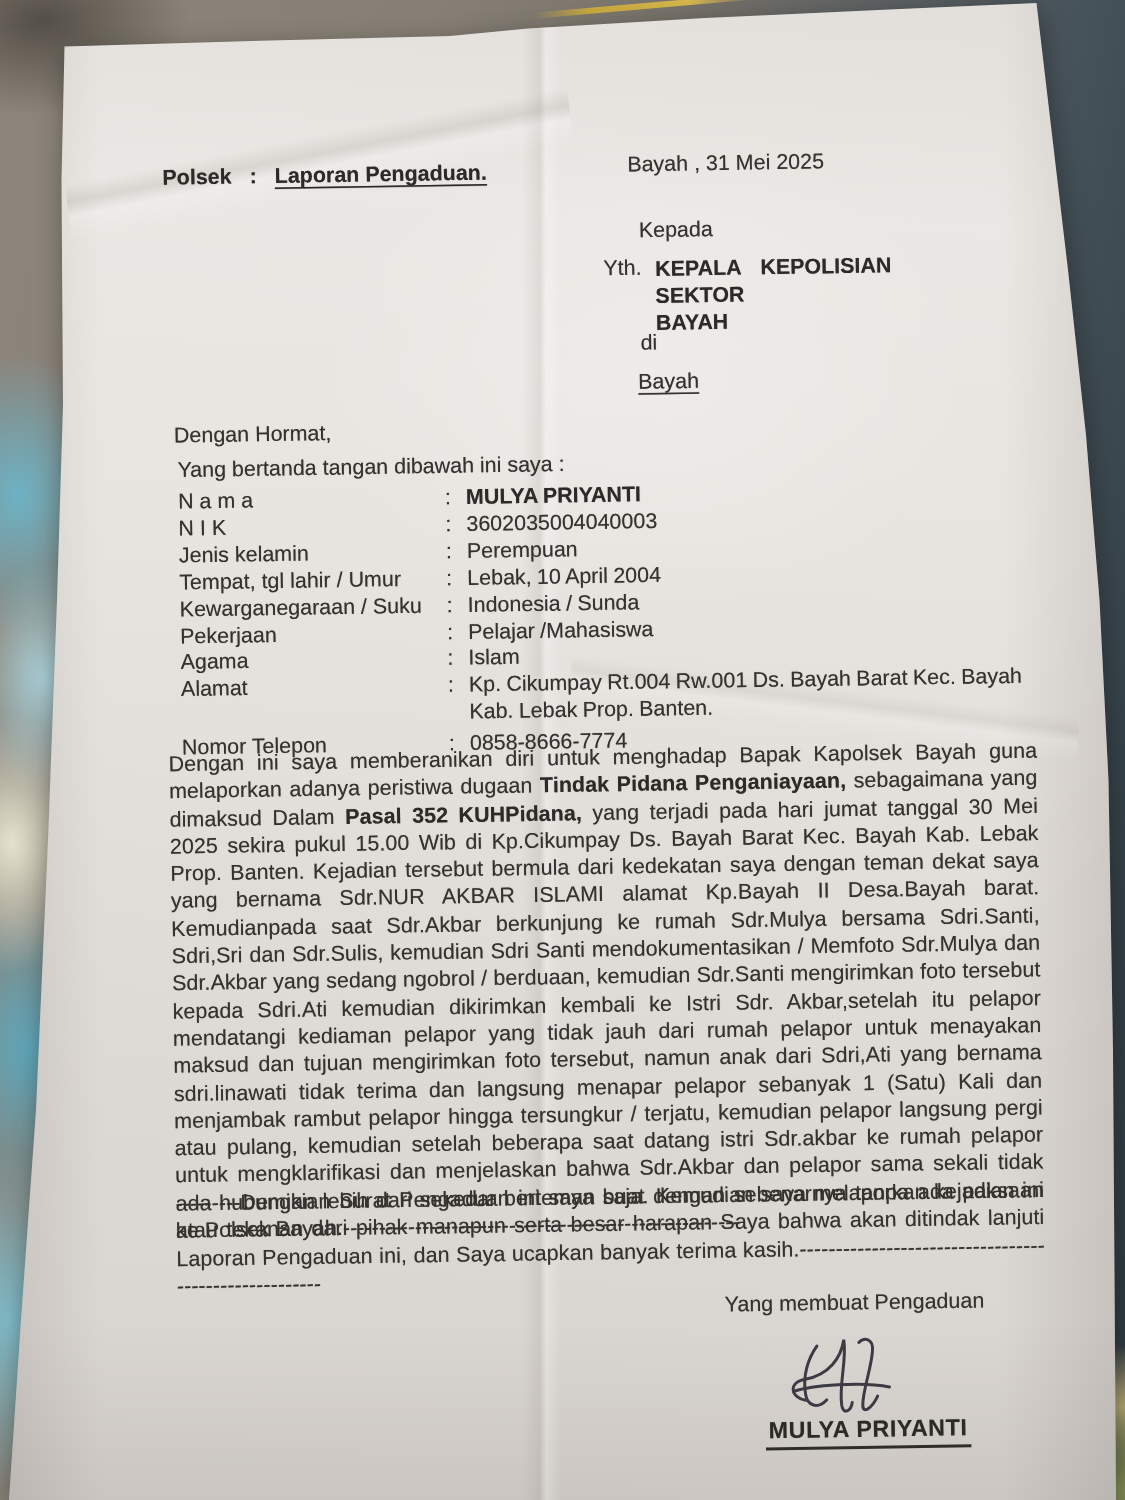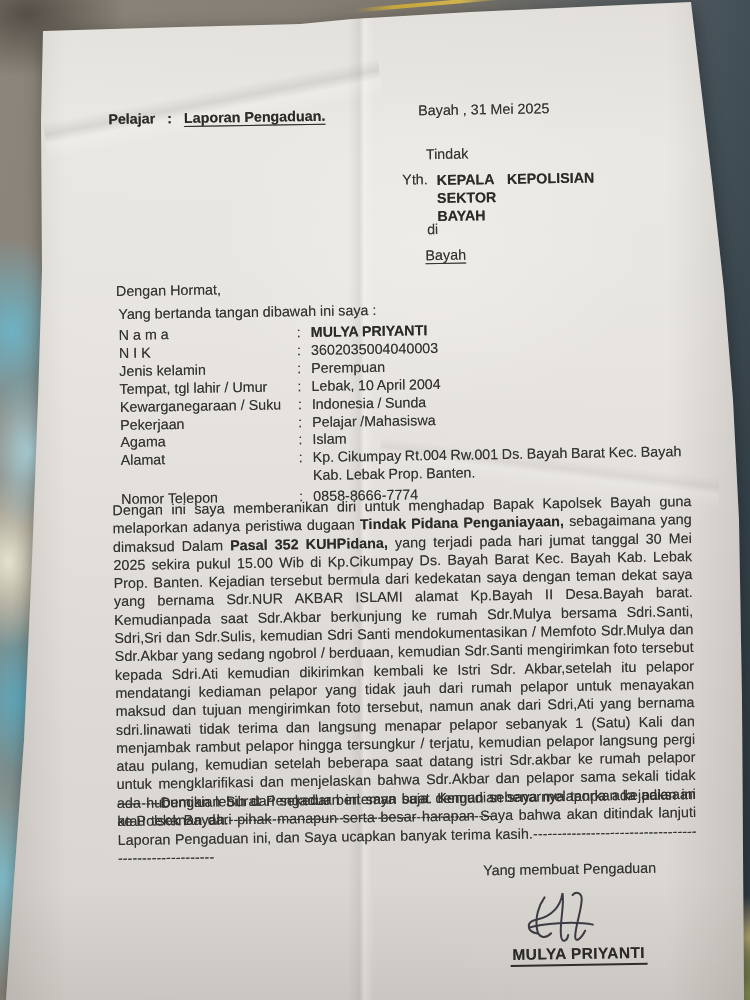--- a/index.html
+++ b/index.html
@@ -116,27 +116,27 @@
 
   <div class="paper-wrap">
     <div class="paper">
       <div class="crease-v"></div>
       <div class="crease-d1"></div>
       <div class="crease-d2"></div>
 
       <div class="content">
 
         <div class="abs subject-row">
-          <span class="b">Pelajar</span>
+          <span class="b">Polsek</span>
           <span class="b">:</span>
           <span class="b u">Laporan Pengaduan.</span>
         </div>
 
         <div class="abs date-line">Bayah , 31 Mei 2025</div>
-        <div class="abs kepada">Tindak</div>
+        <div class="abs kepada">Kepada</div>
 
         <div class="abs yth-row">
           <span>Yth.</span>
           <span class="recipient">
             <span class="l1">KEPALA KEPOLISIAN SEKTOR</span><br>
             <span>BAYAH</span>
           </span>
         </div>
 
         <div class="abs di">di</div>

